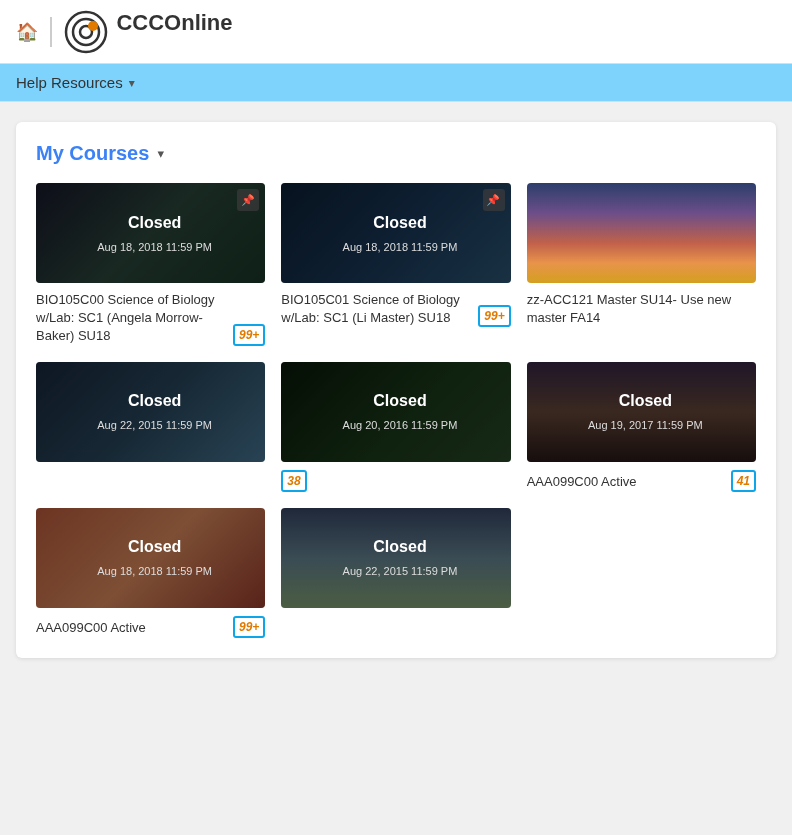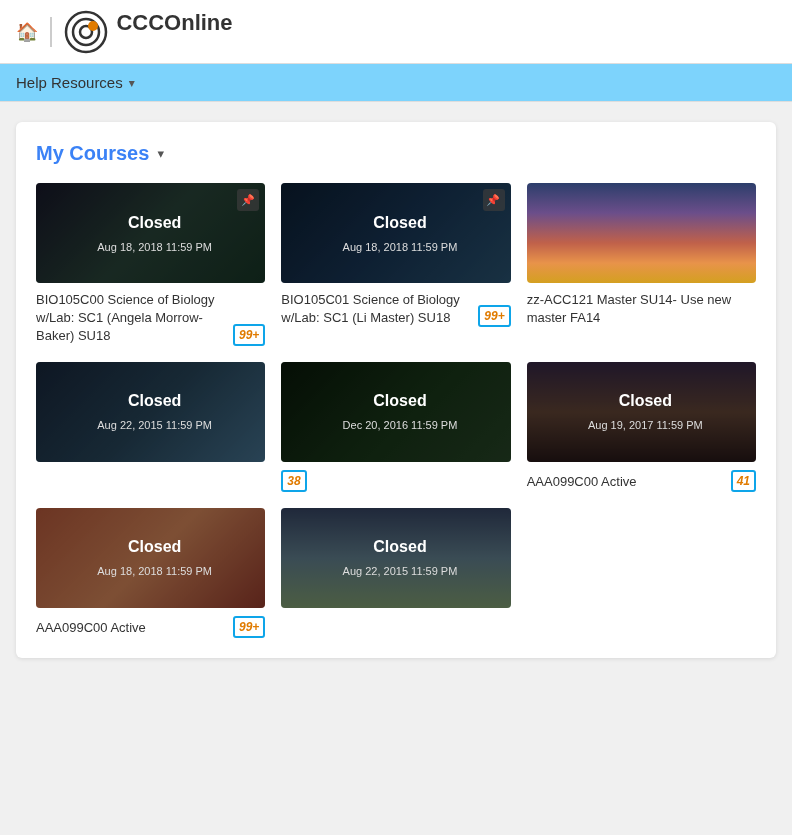--- a/index.html
+++ b/index.html
@@ -269,21 +269,21 @@
             <div class="course-closed-overlay">
               <div class="course-closed-text">Closed</div>
               <div class="course-closed-date">Aug 22, 2015 11:59 PM</div>
             </div>
           </div>
         </div>
         <div class="course-item">
           <div class="course-thumbnail thumb-tree">
             <div class="course-closed-overlay">
               <div class="course-closed-text">Closed</div>
-              <div class="course-closed-date">Dec 20, 2016 11:59 PM</div>
+              <div class="course-closed-date">Aug 20, 2016 11:59 PM</div>
             </div>
           </div>
           <div class="course-info">
             <span class="course-badge">38</span>
           </div>
         </div>
         <div class="course-item">
           <div class="course-thumbnail thumb-mountain">
             <div class="course-closed-overlay">
               <div class="course-closed-text">Closed</div>

